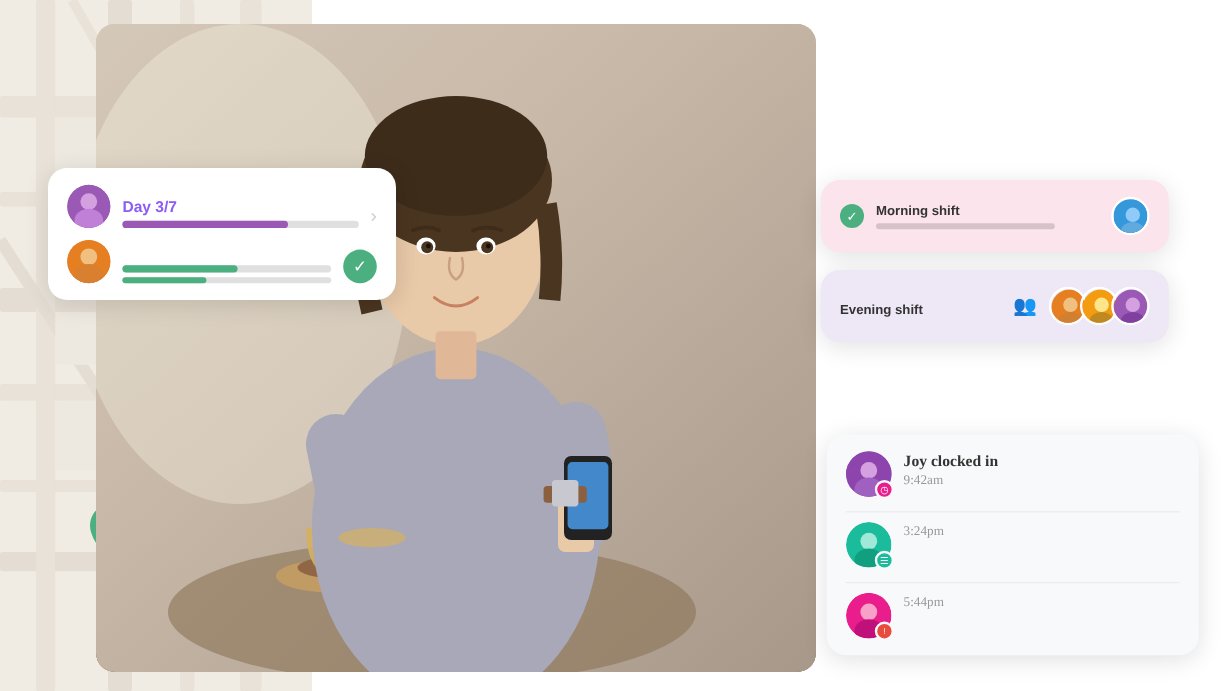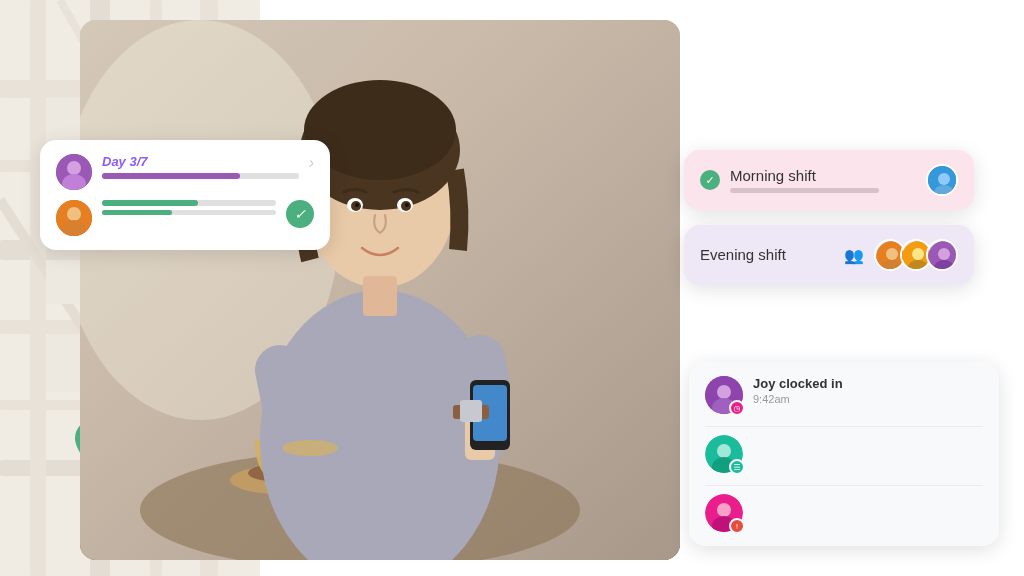--- a/index.html
+++ b/index.html
@@ -57,24 +57,23 @@
     
     .task-card {
       left: 40px;
       top: 140px;
       width: 290px;
       padding: 14px 16px;
     }
 
     .task-card-row {
       display: flex;
-      align-items: flex-start;
+      align-items: flex-end;
       gap: 10px;
       margin-bottom: 10px;
-      font-style: italic;
     }
 
     .task-card-row:last-child {
       margin-bottom: 0;
     }
 
     .avatar-circle {
       width: 36px;
       height: 36px;
       border-radius: 50%;
@@ -184,22 +183,22 @@
       display: flex;
       align-items: center;
       justify-content: center;
       color: #fff;
       font-size: 11px;
       flex-shrink: 0;
     }
 
     .shift-title {
       flex: 1;
-      font-size: 15px;
-      font-weight: 400;
+      font-size: 11px;
+      font-weight: 700;
       color: #333;
     }
 
     .shift-title-bar {
       height: 5px;
       border-radius: 3px;
       background: rgba(0,0,0,0.15);
       margin-top: 4px;
       width: 80%;
     }
@@ -262,20 +261,21 @@
       font-size: 7px;
       color: #fff;
     }
 
     .badge-pink { background: #e91e8c; }
     .badge-teal { background: #1abc9c; }
     .badge-red { background: #e74c3c; }
 
     .activity-text {
       flex: 1;
+      font-family: Liberation Serif, serif;
     }
 
     .activity-title {
       font-size: 13px;
       font-weight: 600;
       color: #333;
     }
 
     .activity-time {
       font-size: 11px;
@@ -459,21 +459,21 @@
           <ellipse cx="16" cy="27" rx="10" ry="8" fill="#60aadd"></ellipse>
         </svg>
       </div>
     </div>
   </div>
 </div>
 
 <div class="widget-card evening-card">
   <div class="shift-row">
     <div style="flex:1">
-      <div style="display:flex;align-items:flex-start;gap:6px">
+      <div style="display:flex;align-items:flex-end;gap:6px">
         <div class="shift-title">Evening shift</div>
         <span class="team-icon">👥</span>
       </div>
     </div>
     <div class="shift-avatars" style="display:flex">
       <div class="shift-avatar" style="margin-left:0;border-radius:50%;overflow:hidden;width:32px;height:32px;border:2px solid #fff">
         <svg width="32" height="32" viewBox="0 0 32 32">
           <circle cx="16" cy="16" r="16" fill="#e67e22"></circle>
           <ellipse cx="16" cy="13" rx="6" ry="6" fill="#f0c080"></ellipse>
           <ellipse cx="16" cy="27" rx="10" ry="8" fill="#d08030"></ellipse>
@@ -526,33 +526,35 @@
           <circle cx="19" cy="19" r="19" fill="#1abc9c"></circle>
           <ellipse cx="19" cy="16" rx="7" ry="7" fill="#a0e8d8"></ellipse>
           <ellipse cx="19" cy="32" rx="12" ry="10" fill="#10a080"></ellipse>
         </svg>
       </div>
       <div class="activity-badge badge-teal">
         <span style="font-size:8px">☰</span>
       </div>
     </div>
     <div class="activity-text">
+      <div class="activity-time">3:24pm</div>
     </div>
   </div>
   <div class="activity-divider"></div>
 
   <div class="activity-item">
     <div class="activity-avatar-wrap">
       <div class="avatar-circle" style="width:38px;height:38px">
         <svg width="38" height="38" viewBox="0 0 38 38">
           <circle cx="19" cy="19" r="19" fill="#e91e8c"></circle>
           <ellipse cx="19" cy="16" rx="7" ry="7" fill="#f8a0c8"></ellipse>
           <ellipse cx="19" cy="32" rx="12" ry="10" fill="#c0107a"></ellipse>
         </svg>
       </div>
       <div class="activity-badge badge-red">
         <span style="font-size:7px">!</span>
       </div>
     </div>
     <div class="activity-text">
+      <div class="activity-time">5:44pm</div>
     </div>
   </div>
 </div>
 
 </body></html>

